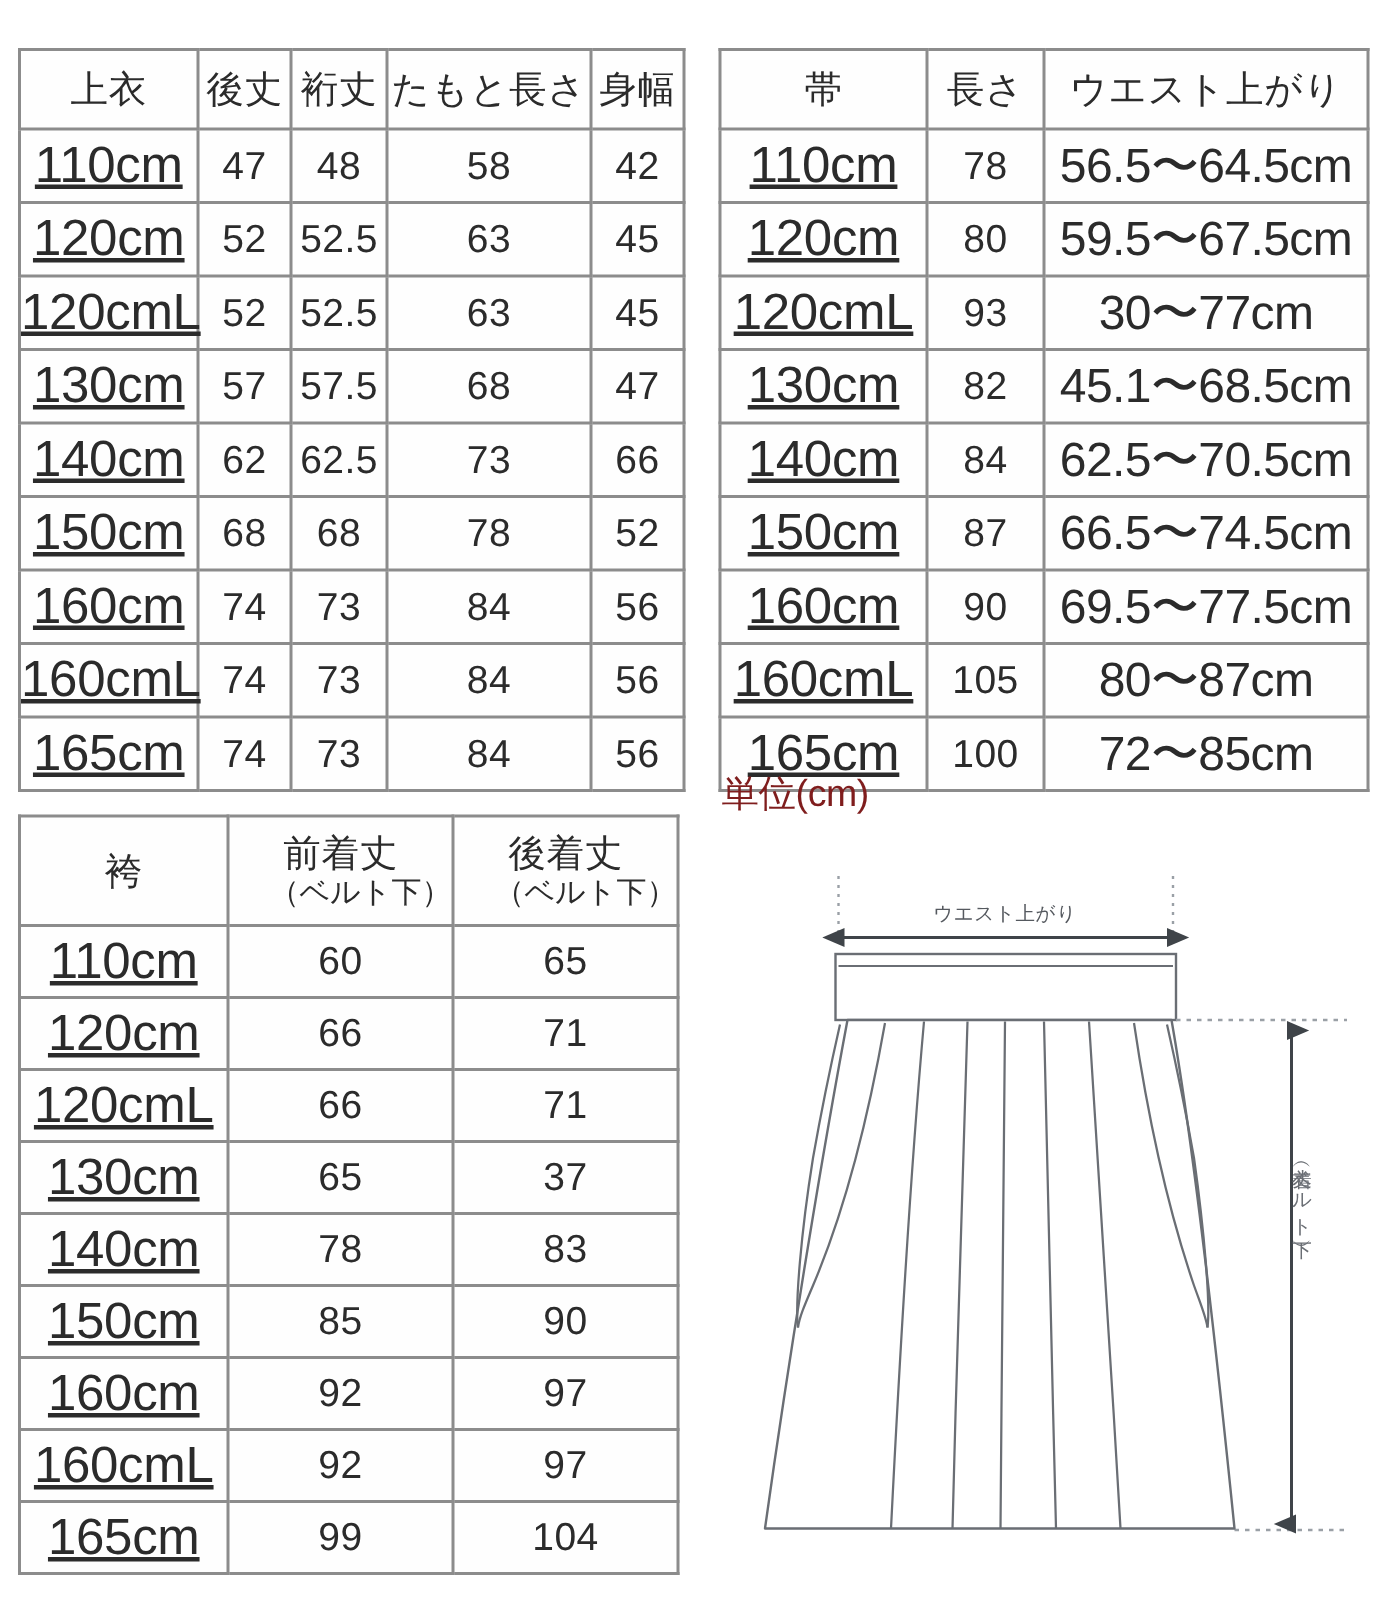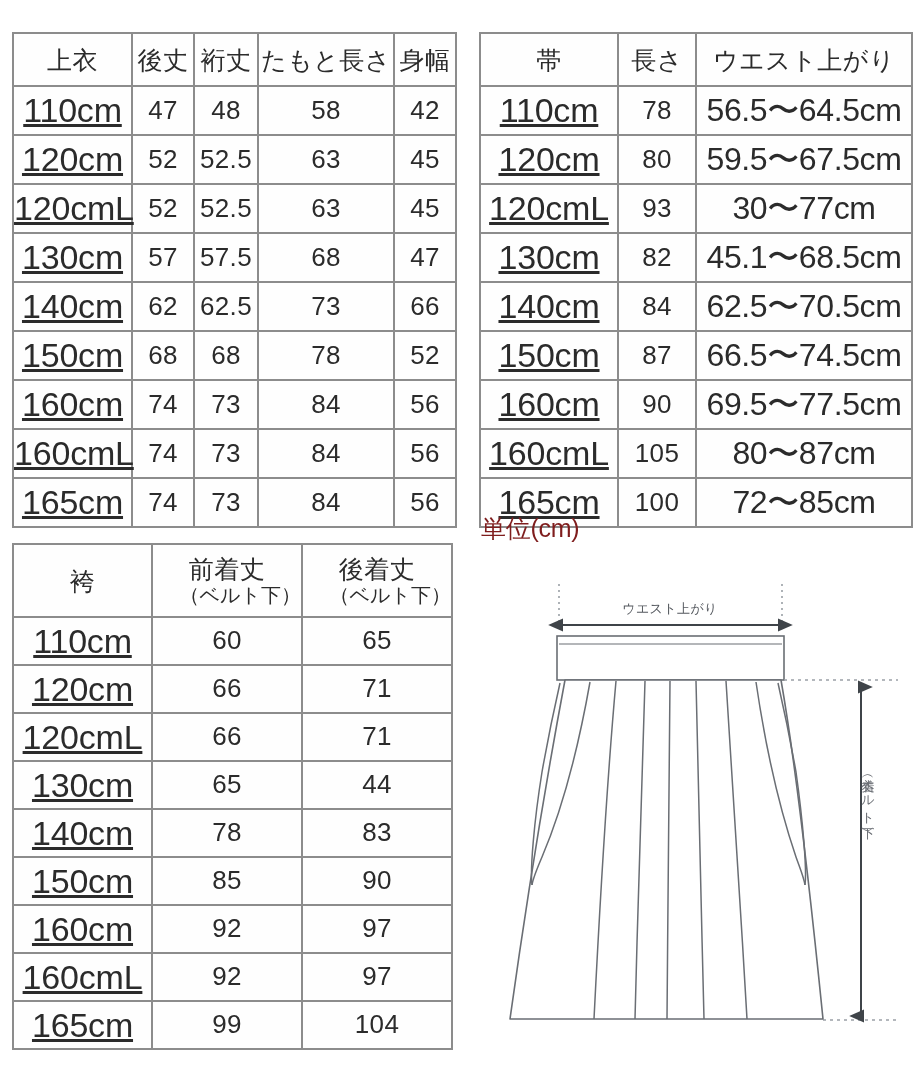--- a/index.html
+++ b/index.html
@@ -305,21 +305,21 @@
         <td>71</td>
       </tr>
       <tr>
         <td class="size-cell">120cmL</td>
         <td>66</td>
         <td>71</td>
       </tr>
       <tr>
         <td class="size-cell">130cm</td>
         <td>65</td>
-        <td>44</td>
+        <td>37</td>
       </tr>
       <tr>
         <td class="size-cell">140cm</td>
         <td>78</td>
         <td>83</td>
       </tr>
       <tr>
         <td class="size-cell">150cm</td>
         <td>85</td>
         <td>90</td>

